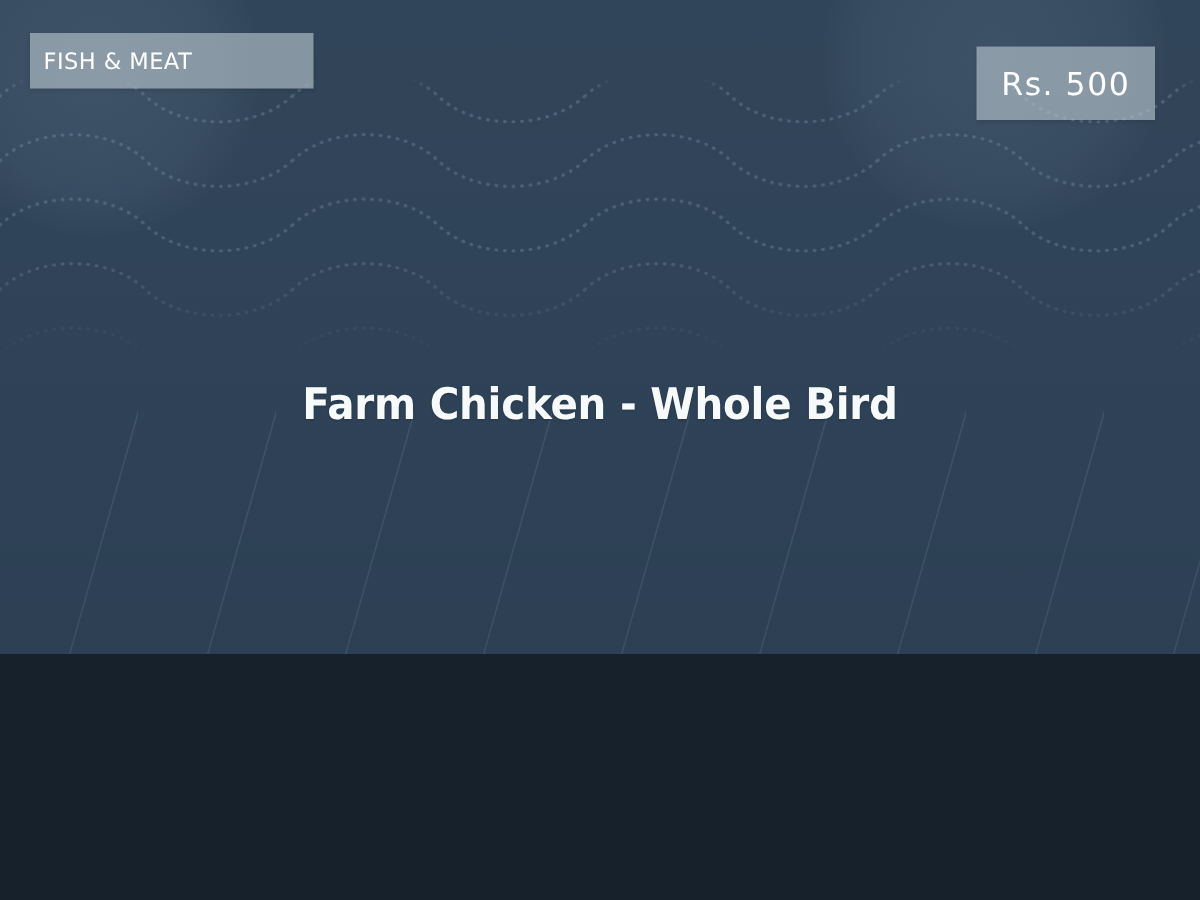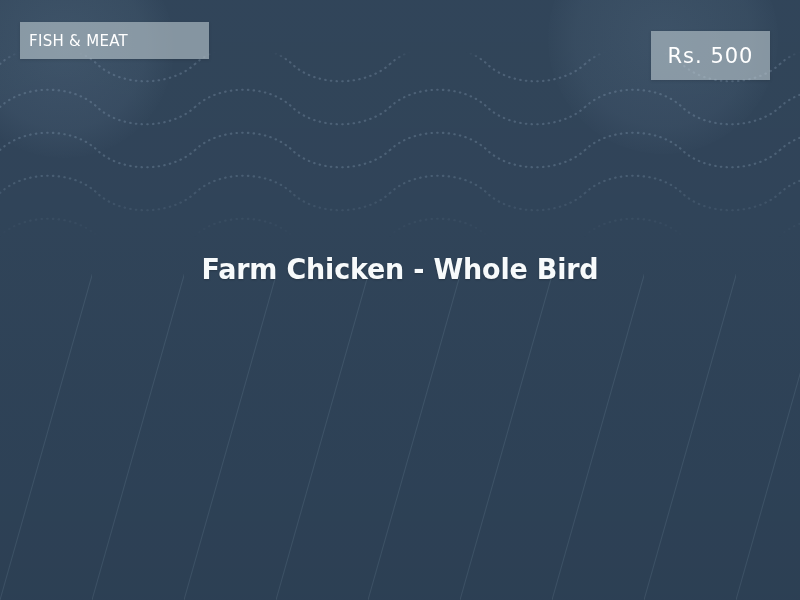--- a/index.html
+++ b/index.html
@@ -3,21 +3,21 @@
 <meta charset="utf-8">
 <style>
   html, body {
     margin: 0;
     padding: 0;
     background: #16212c;
   }
   #card {
     position: relative;
     width: 800px;
-    height: 600px;
+    height: 436px;
     overflow: hidden;
     background-color: #2e4257;
     font-family: "DejaVu Sans", sans-serif;
     user-select: none;
   }
 
   
   .glow {
     position: absolute;
     border-radius: 50%;

